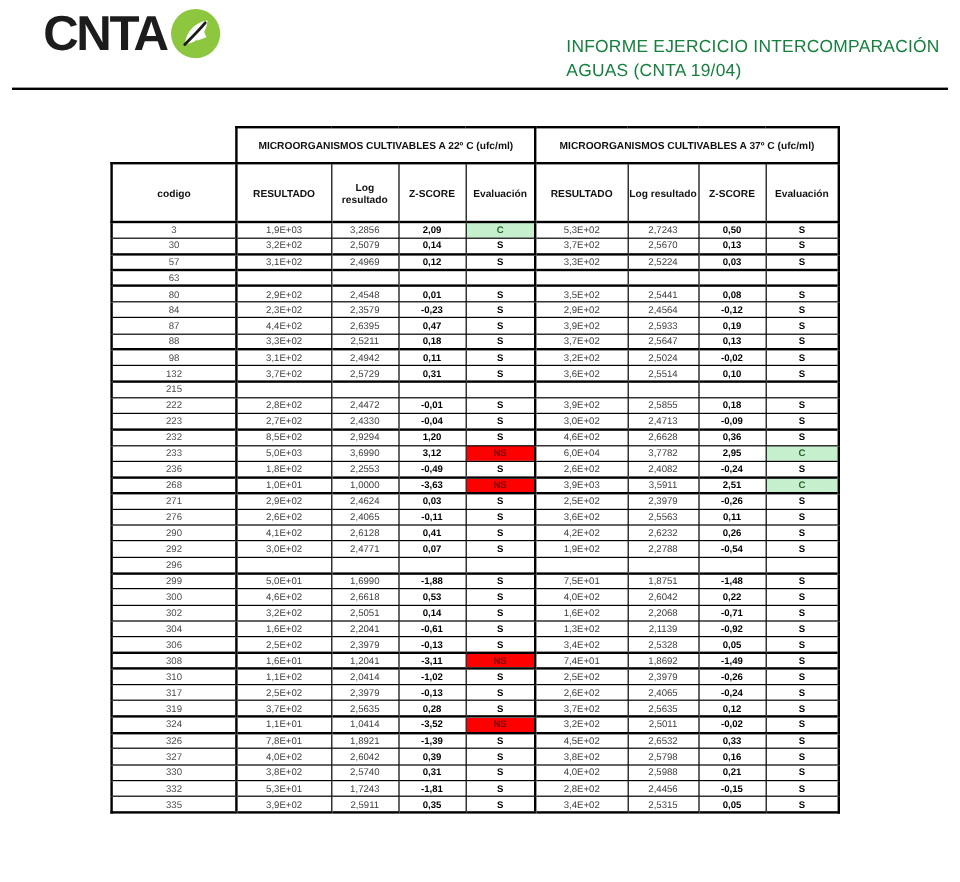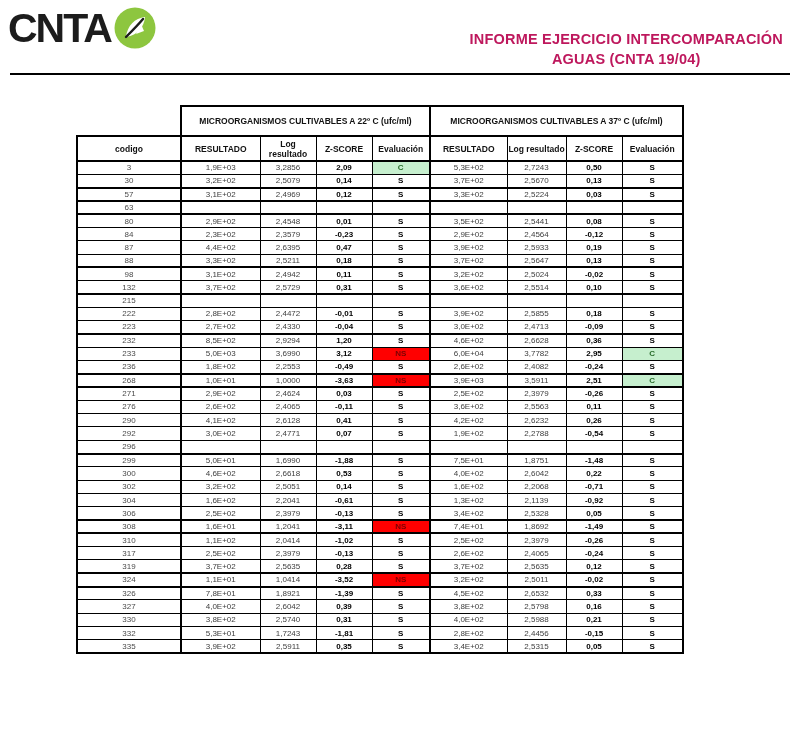--- a/index.html
+++ b/index.html
@@ -3,50 +3,50 @@
 <meta charset="utf-8">
 <style>
   * { margin:0; padding:0; box-sizing:border-box; }
   html,body { background:#ffffff; }
   body {
     width:800px; height:735px; position:relative;
     font-family:"Liberation Sans", sans-serif; color:#111;
   }
   
   .logo {
-    position:absolute; left:8px; top:6px;
+    position:absolute; left:36px; top:6px;
     display:flex; align-items:center; gap:3px;justify-content:space-between;
   }
   .logo-text {
     font-size:41px; font-weight:bold; letter-spacing:-2px; color:#1c1c1c;
     line-height:44px;
   }
   .logo-leaf { width:42px; height:42px; display:block; }
   .title-block {
     position:absolute; right:17px; top:29px;
-    text-align:center; font-weight:bold; font-size:14.5px; line-height:20px;
-    color:#be185d; letter-spacing:0.2px;
+    text-align:left; font-weight:normal; font-size:14.5px; line-height:20px;
+    color:#15803d; letter-spacing:0.2px;
   }
   .header-rule {
     position:absolute; left:10px; right:10px; top:73px;
     border-top:2px solid #000;
   }
   
   table.results {
-    position:absolute; left:76px; top:105px; width:606px;
+    position:absolute; left:92px; top:105px; width:606px;
     border-collapse:collapse; table-layout:fixed;
   }
   .results th, .results td {
     border:1px solid #000; text-align:center; vertical-align:middle;
     overflow:hidden; white-space:nowrap;
   }
   .results .corner { border:none; background:transparent; }
   tr.group-row { height:30px; }
   th.group-hdr { font-size:8.5px; font-weight:bold; border:2px solid #000; padding:0 4px; }
-  tr.cols-row { height:25px; }
+  tr.cols-row { height:49px; }
   th.col-hdr { font-size:8.5px; font-weight:bold; border-bottom-width:2px; white-space:normal; line-height:10px; }
   th.col-hdr.first { border-left-width:2px; border-top-width:2px; }
   th.col-hdr.grp-start { border-left-width:2px; }
   th.col-hdr.last { border-right-width:2px; }
   tbody td { height:13.3px; font-size:8px; color:#3d3d3d; line-height:9px; }
   tbody td.codigo { color:#4a4a4a; }
   tbody td.zscore { font-weight:bold; color:#000; }
   tbody td.eval { font-weight:bold; color:#000; }
   tbody td:first-child { border-left-width:2px; }
   tbody td:nth-child(2), tbody td:nth-child(6) { border-left-width:2px; }

